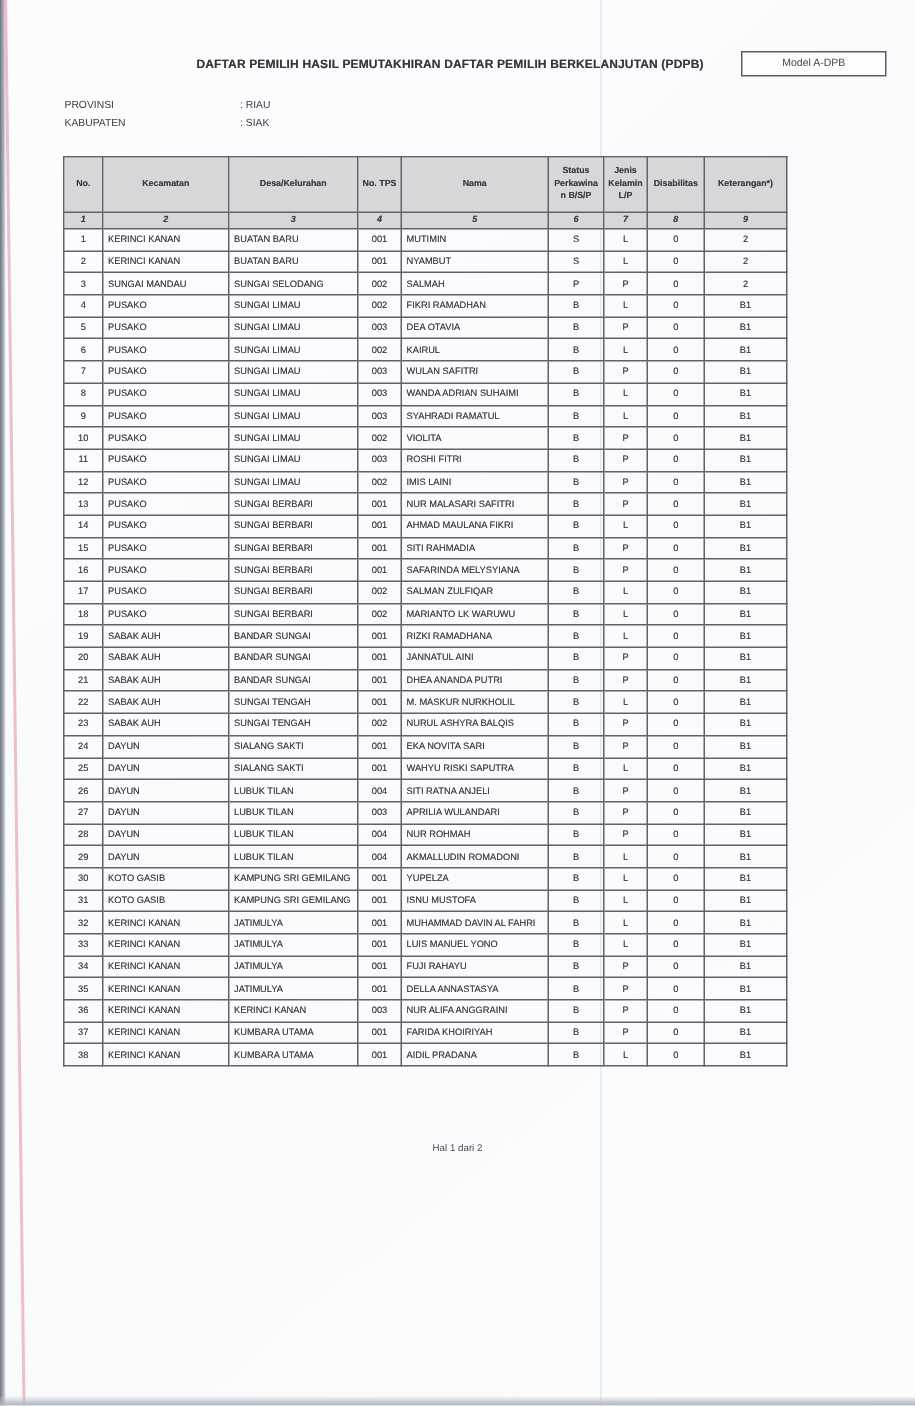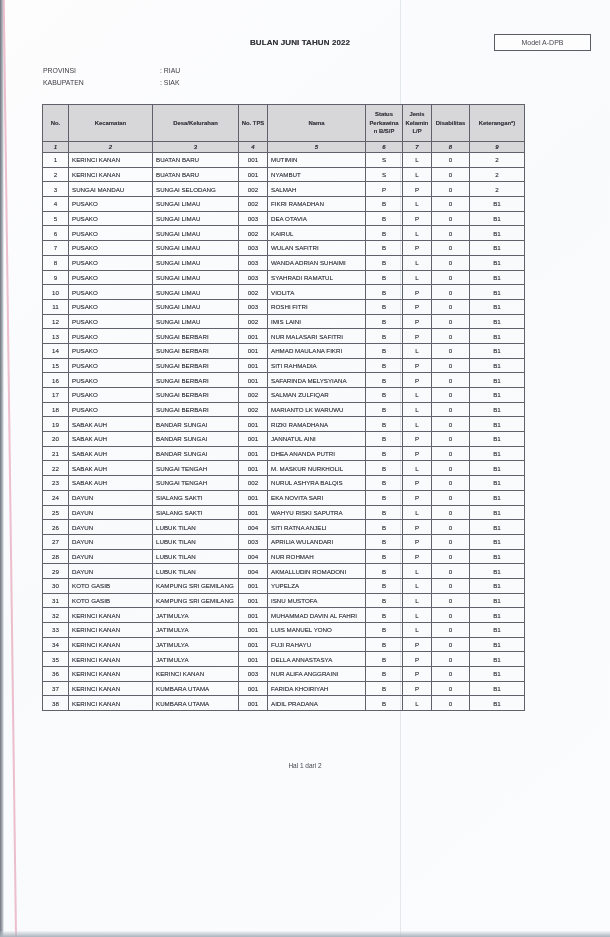--- a/index.html
+++ b/index.html
@@ -77,21 +77,21 @@
 </head>
 <body>
 
 <div class="page">
 
   <div class="edge-left"></div>
   <div class="fold-line"></div>
   <div class="margin-line"></div>
 
   <div class="title-block">
-    <div>BULAN JUNI TAHUN 2022</div>
+    <div>DAFTAR PEMILIH HASIL PEMUTAKHIRAN DAFTAR PEMILIH BERKELANJUTAN (PDPB)</div>
   </div>
 
   <div class="model-box">
     <span>Model A-DPB</span>
   </div>
 
   <div class="meta">
     <div>
       <span class="lbl">PROVINSI</span><span>: RIAU</span>
     </div>

